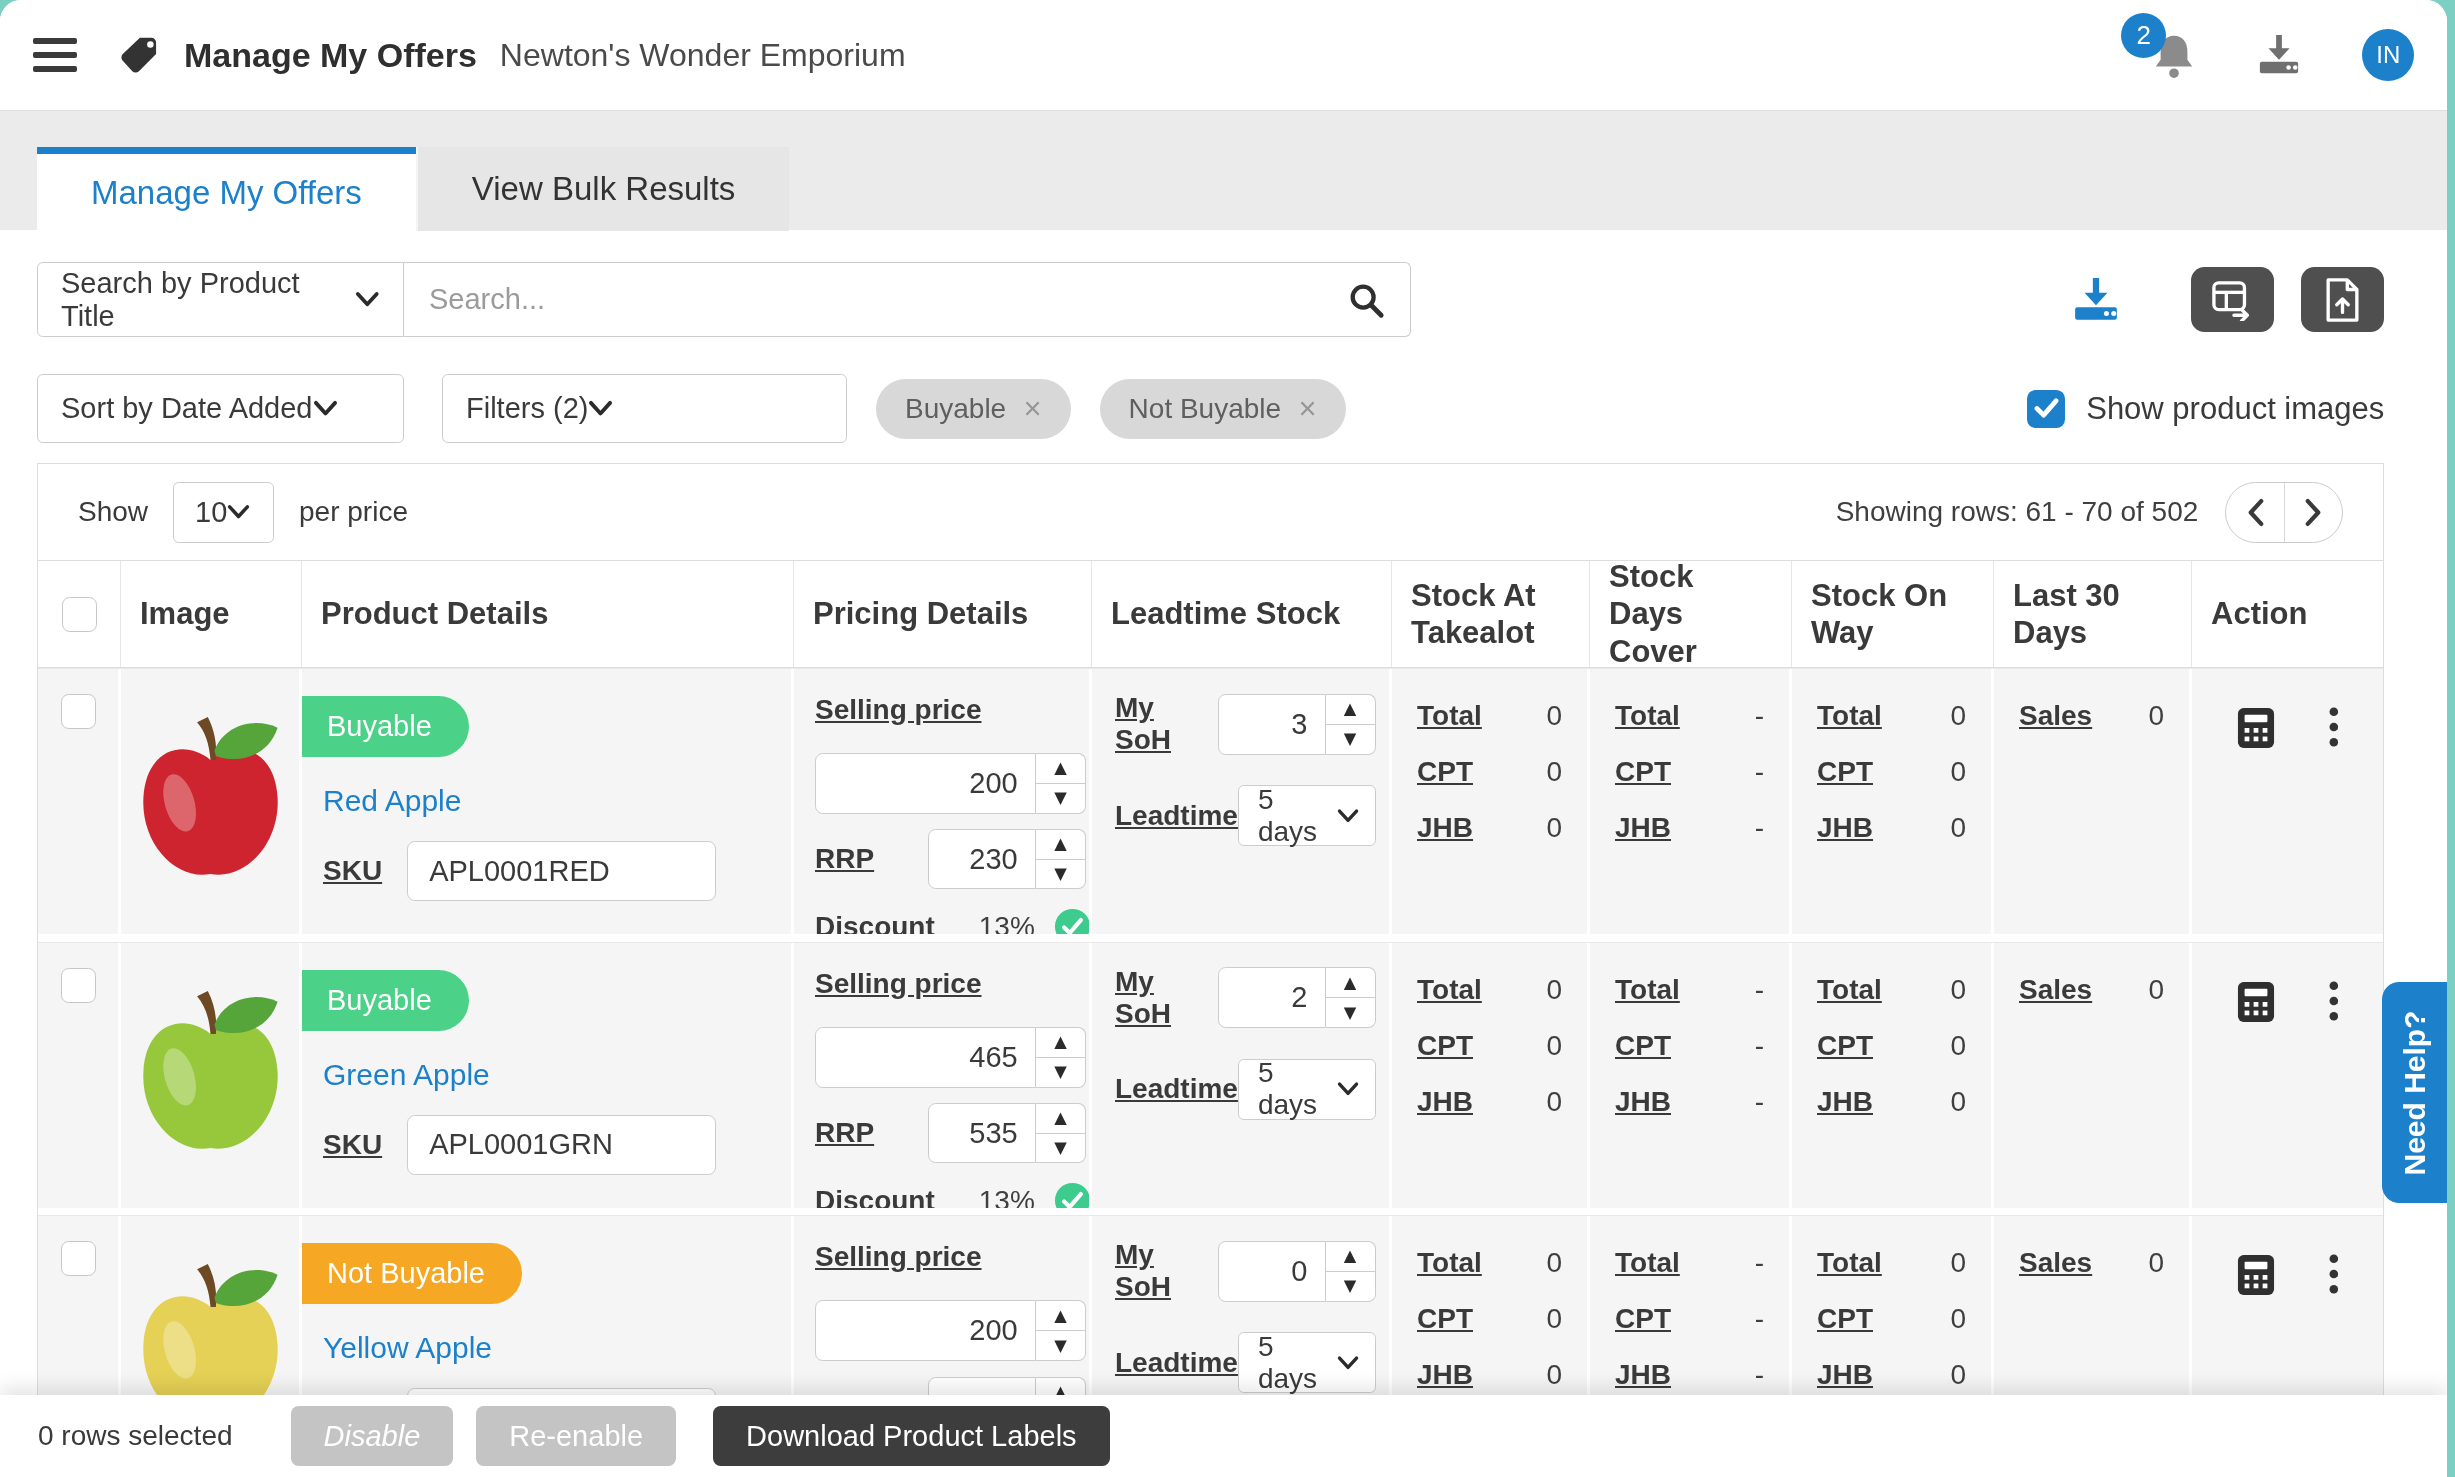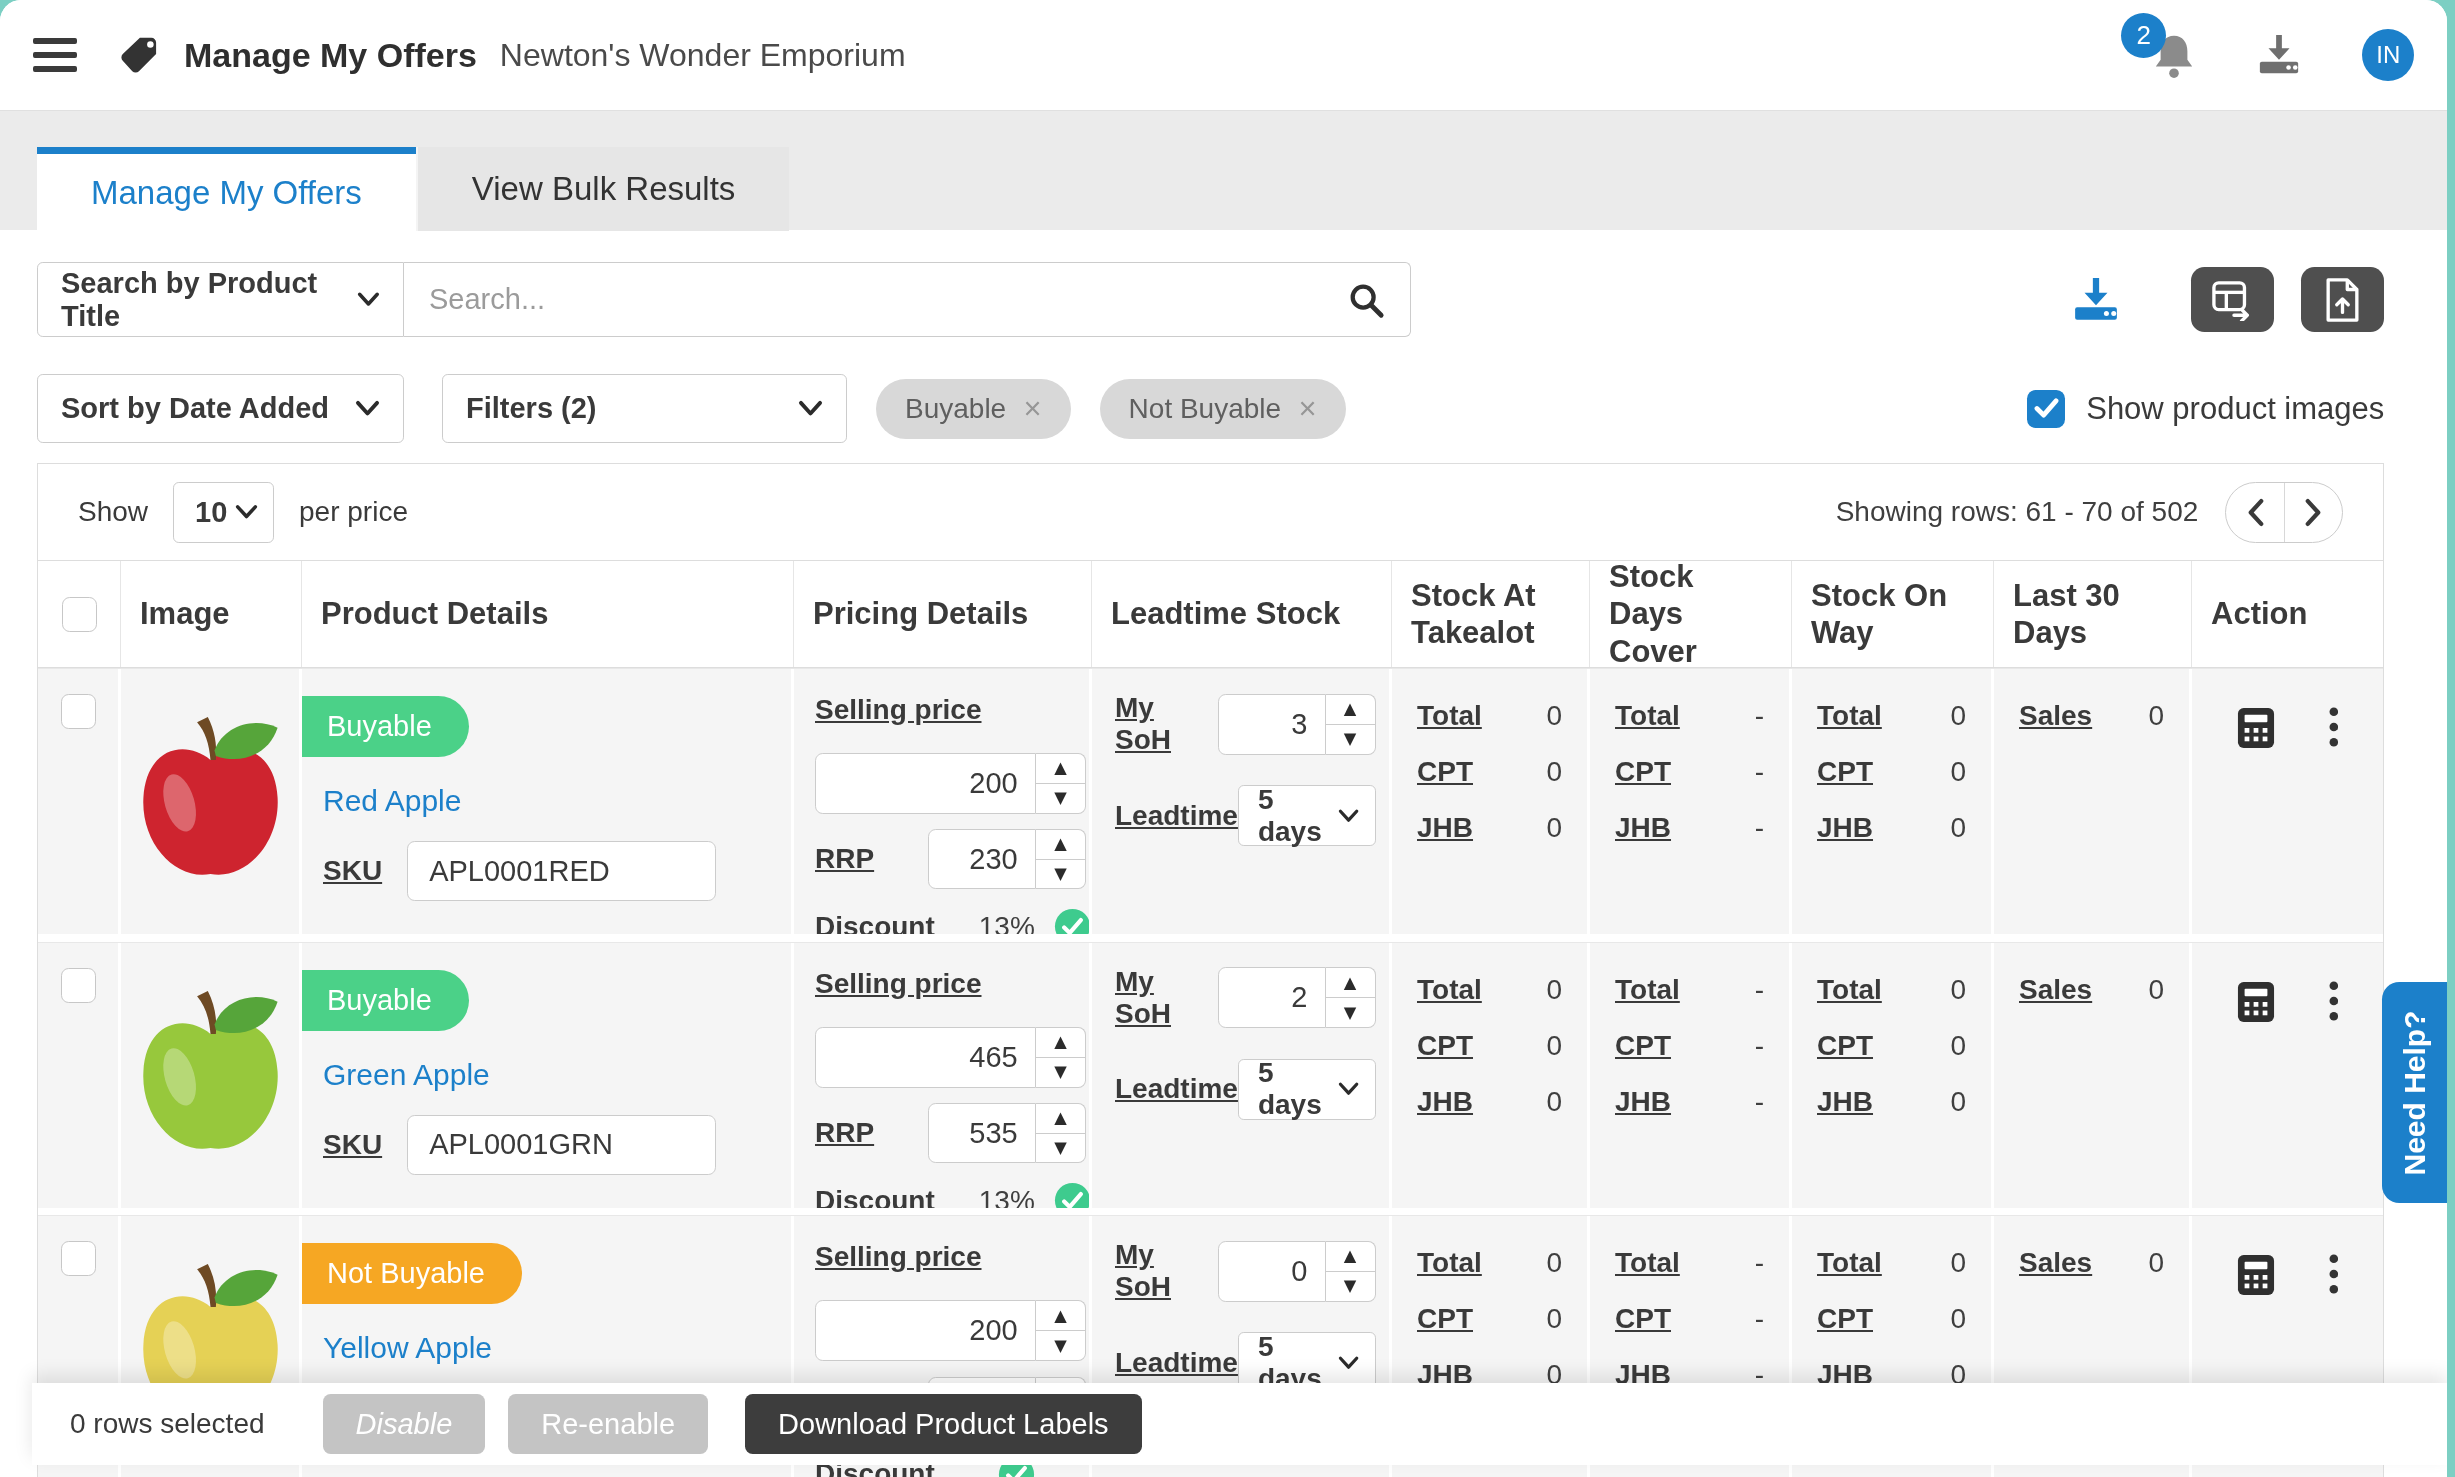--- a/index.html
+++ b/index.html
@@ -31,21 +31,21 @@
   .page{position:absolute; top:110px; left:0; right:0; bottom:0; background:#ebebeb; border-top:1.9px solid #e0e0e0;}
   .tabs{position:absolute; top:36px; left:37px; display:flex; z-index:2;}
   .tab{height:84px; display:flex; align-items:center; padding:0 54px; font-size:33px; cursor:pointer;}
   .tab.active{background:#fff; color:var(--accent); border-top:7.7px solid var(--accent);}
   .tab.inactive{background:#e6e6e6; color:#333; border-left:2.9px solid #f4f4f4;}
   .card{position:absolute; top:119px; left:0; right:0; bottom:0; background:#fff;}
 
   
   .search-row{position:absolute; top:32px; left:37px; right:63px; height:75px; display:flex; align-items:center;}
   .select{border:1.9px solid var(--border); border-radius:5.8px; background:#fff; display:flex; align-items:center;
-    justify-content:space-between; padding:0 23px; font-size:29px; color:#3a3a3a; cursor:pointer;font-weight:bold;}
+    justify-content:flex-start; padding:0 23px; font-size:29px; color:#3a3a3a; cursor:pointer;}
   .search-category{width:367px; height:75px; border-radius:5.8px 0 0 5.8px;}
   .search-box{width:1007px; height:75px; border:1.9px solid var(--border); border-left:none;
     border-radius:0 5.8px 5.8px 0; display:flex; align-items:center; padding:0 25px; background:#fff;}
   .search-box input{flex:1; border:none; outline:none; font-size:29px; color:#3a3a3a; background:transparent;}
   .search-box input::placeholder{color:#9b9b9b;}
   .search-actions{margin-left:auto; display:flex; align-items:center;}
   .dl-blue{margin-right:42px; display:flex; cursor:pointer;}
   .dark-btn{width:83px; height:65px; background:var(--dark-btn); border-radius:13.4px; display:flex;
     align-items:center; justify-content:center; cursor:pointer; margin-left:27px;}
 
@@ -129,22 +129,22 @@
   
   .apple{width:161px; height:177px;}
   .apple .stem{fill:#6e4a24;}
   .apple .leaf{fill:#56a53a;}
   .apple .shine{fill:rgba(255,255,255,0.30);}
   .apple[data-fruit="red-apple"] .body{fill:#ce242f;}
   .apple[data-fruit="green-apple"] .body{fill:#97c83c;}
   .apple[data-fruit="yellow-apple"] .body{fill:#e5d155;}
 
   
-  .footer{position:absolute; left:0; right:0; bottom:12px; height:82px; background:#fff; z-index:30;
-    box-shadow:0 -7.7px 17.3px rgba(0,0,0,0.10); display:flex; align-items:center; padding:0 38px;margin-left:32px;}
+  .footer{position:absolute; left:0; right:0; bottom:0; height:82px; background:#fff; z-index:30;
+    box-shadow:0 -7.7px 17.3px rgba(0,0,0,0.10); display:flex; align-items:center; padding:0 38px;}
   .sel-text{font-size:28px; color:#3a3a3a;}
   .btn{height:60px; border-radius:7.7px; color:#fff; font-size:29px; display:flex; align-items:center;
     justify-content:center; padding:0 33px; cursor:pointer; border:none;}
   .btn.disabled{background:#c4c4c4;}
   .btn.first{margin-left:58px;font-style:italic;}
   .btn + .btn{margin-left:23px;}
   .btn.dark{background:var(--footer-dark); margin-left:37px;}
 
   
   .need-help{position:absolute; right:0; top:982px; width:65px; height:221px; background:var(--accent);

